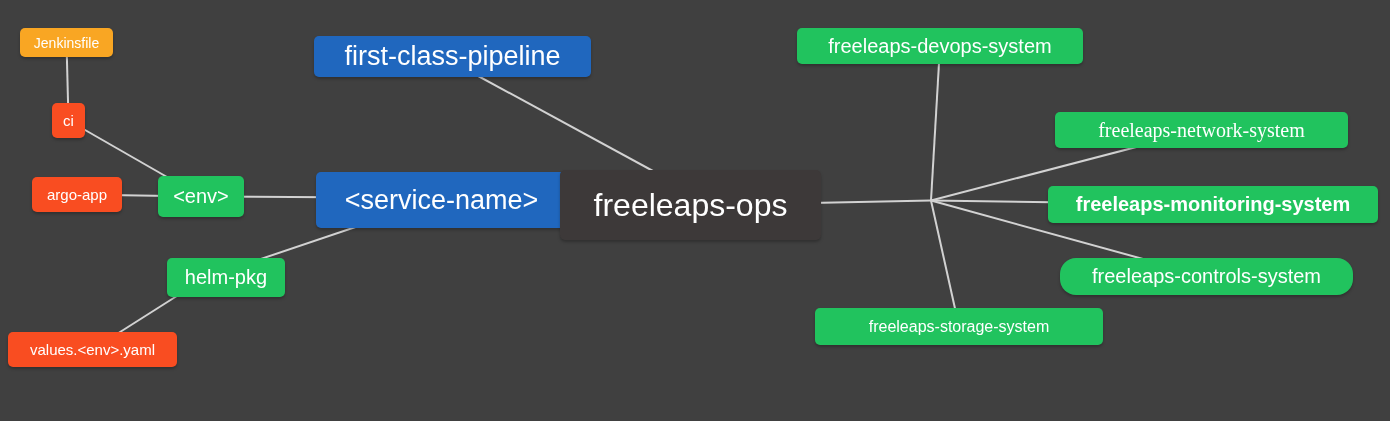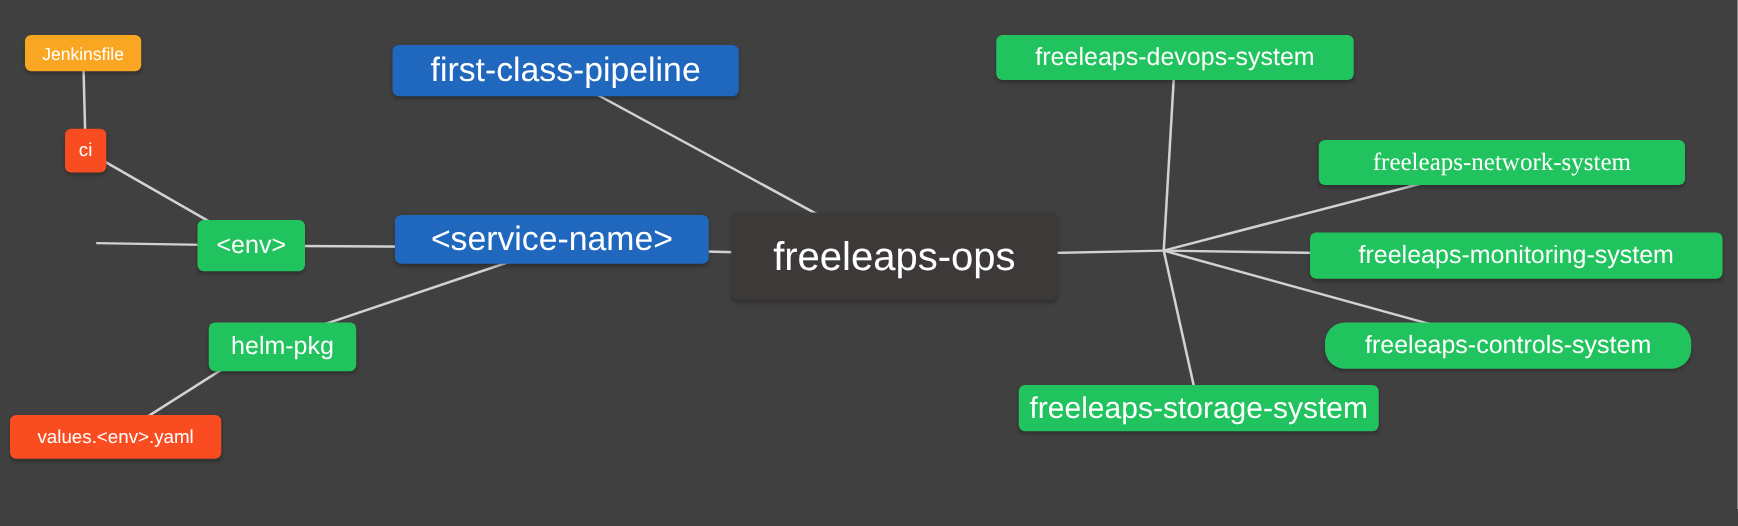--- a/index.html
+++ b/index.html
@@ -53,24 +53,25 @@
       <line x1="715.5" y1="205" x2="931" y2="200.5" stroke="#D2D2D2" stroke-width="2"></line>
       <line x1="931" y1="200.5" x2="940" y2="46" stroke="#D2D2D2" stroke-width="2"></line>
       <line x1="931" y1="200.5" x2="1201.5" y2="130" stroke="#D2D2D2" stroke-width="2"></line>
       <line x1="931" y1="200.5" x2="1213" y2="204.5" stroke="#D2D2D2" stroke-width="2"></line>
       <line x1="931" y1="200.5" x2="1206.5" y2="276.5" stroke="#D2D2D2" stroke-width="2"></line>
       <line x1="931" y1="200.5" x2="959" y2="326.5" stroke="#D2D2D2" stroke-width="2"></line>
     </svg>
 
 <div class="node" style="left: 20px; top: 28px; width: 93px; height: 29px; font-size: 14px; background: rgb(249, 166, 35); color: rgb(255, 255, 255);">Jenkinsfile</div>
     <div class="node" style="left: 52px; top: 103px; width: 33px; height: 35px; font-size: 15px; background: rgb(249, 77, 33); color: rgb(255, 255, 255);">ci</div>
+    <div class="node" style="left: 32px; top: 177px; width: 90px; height: 35px; font-size: 15px; background: rgb(249, 77, 33); color: rgb(255, 255, 255);">argo-app</div>
     <div class="node" style="left: 158px; top: 176px; width: 86px; height: 41px; font-size: 20px; background: rgb(33, 195, 94); color: rgb(255, 255, 255);">&lt;env&gt;</div>
     <div class="node" style="left: 147px; top: 258px; width: 118px; height: 39px; font-size: 20px; background: rgb(33, 195, 94); color: rgb(255, 255, 255); margin-left: 20px;">helm-pkg</div>
     <div class="node" style="left: 8px; top: 332px; width: 169px; height: 35px; font-size: 15px; background: rgb(249, 77, 33); color: rgb(255, 255, 255);">values.&lt;env&gt;.yaml</div>
     <div class="node" style="left: 314px; top: 36px; width: 277px; height: 41px; font-size: 27px; background: rgb(32, 103, 190); color: rgb(255, 255, 255);">first-class-pipeline</div>
-    <div class="node" style="left: 316px; top: 172px; width: 251px; height: 39px; font-size: 27px; background: rgb(32, 103, 190); color: rgb(255, 255, 255);">&lt;service-name&gt;</div>
-    <div class="node" style="left: 585px; top: 170px; width: 261px; height: 70px; font-size: 32px; background: rgb(61, 57, 57); color: rgb(255, 255, 255);">freeleaps-ops</div>
+    <div class="node" style="left: 316px; top: 172px; width: 251px; height: 56px; font-size: 27px; background: rgb(32, 103, 190); color: rgb(255, 255, 255);">&lt;service-name&gt;</div>
+    <div class="node" style="left: 560px; top: 170px; width: 261px; height: 70px; font-size: 32px; background: rgb(61, 57, 57); color: rgb(255, 255, 255);">freeleaps-ops</div>
     <div class="node" style="left: 797px; top: 28px; width: 286px; height: 36px; font-size: 20px; background: rgb(33, 195, 94); color: rgb(255, 255, 255);">freeleaps-devops-system</div>
     <div class="node" style="left: 1055px; top: 112px; width: 293px; height: 36px; font-size: 20px; background: rgb(33, 195, 94); color: rgb(255, 255, 255); font-family: Liberation Serif, serif;">freeleaps-network-system</div>
-    <div class="node" style="left: 1048px; top: 186px; width: 330px; height: 37px; font-size: 20px; background: rgb(33, 195, 94); color: rgb(255, 255, 255);">freeleaps-monitoring-system</div>
+    <div class="node" style="left: 1048px; top: 186px; width: 330px; height: 37px; font-size: 20px; background: rgb(33, 195, 94); color: rgb(255, 255, 255); font-weight: bold;">freeleaps-monitoring-system</div>
     <div class="node" style="left: 1060px; top: 258px; width: 293px; height: 37px; font-size: 20px; background: rgb(33, 195, 94); color: rgb(255, 255, 255); border-radius: 16px;">freeleaps-controls-system</div>
-    <div class="node" style="left: 815px; top: 308px; width: 288px; height: 37px; font-size: 24px; background: rgb(33, 195, 94); color: rgb(255, 255, 255);">freeleaps-storage-system</div>
+    <div class="node" style="left: 815px; top: 308px; width: 288px; height: 37px; font-size: 16px; background: rgb(33, 195, 94); color: rgb(255, 255, 255);">freeleaps-storage-system</div>
   </div>
 
 </body></html>

